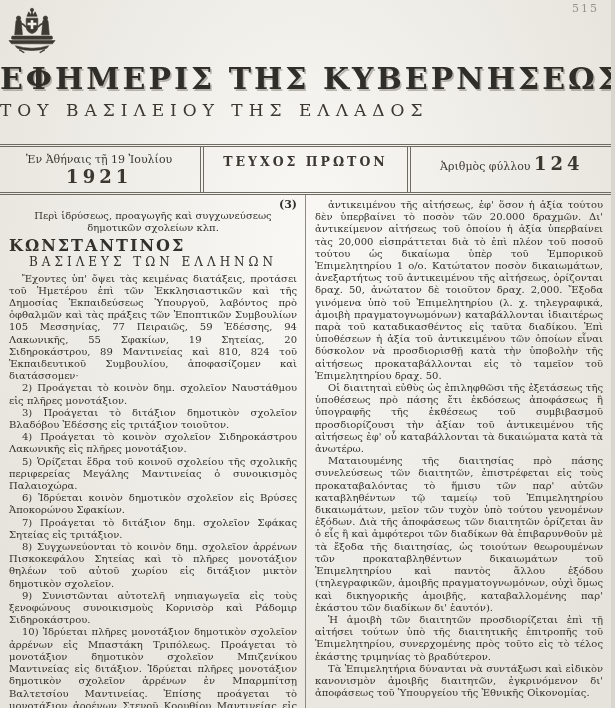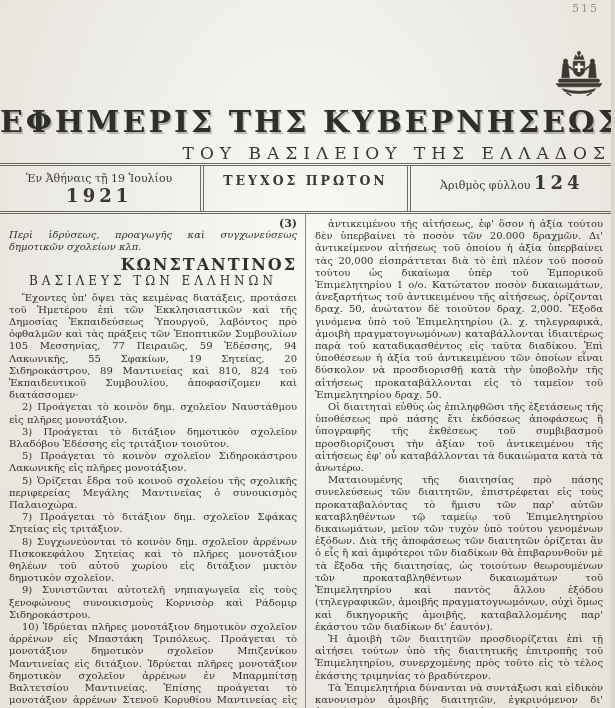--- a/index.html
+++ b/index.html
@@ -4,43 +4,43 @@
 <style>
   html,body{margin:0;padding:0;background:#d8d6cf;}
   .page{
     width:611px;height:708px;box-sizing:border-box;position:relative;
     background:#f2f0e9;
     background-image:radial-gradient(ellipse at 50% 35%, rgba(255,255,255,.55), rgba(120,115,100,.10) 85%);
     font-family:"DejaVu Serif", serif;
     color:#33312b;overflow:hidden;
   }
   .pageno{position:absolute;top:2px;right:12px;font-size:11px;color:#95938a;letter-spacing:2px;}
-  .masthead{text-align:right;padding-top:14px;margin-top:36px;}
+  .masthead{text-align:left;padding-top:7px;}
   .arms{display:inline-block;line-height:0;}
   .title{
     font-size:30px;font-weight:bold;letter-spacing:3px;line-height:1;margin-top:5px;
     color:#2f2e28;text-shadow:1.5px 1.5px 0 rgba(90,87,77,.38);
     font-family:"DejaVu Serif", serif; white-space:nowrap;
   }
   .subtitle{font-size:17px;font-weight:normal;letter-spacing:6px;margin-top:6px;color:#3a3831;white-space:nowrap;}
   .infobar{
-    margin-top:0;border-top:3px double #6e6c62;border-bottom:3px double #6e6c62;
+    margin-top:24px;border-top:3px double #6e6c62;border-bottom:3px double #6e6c62;
     display:flex;align-items:stretch;
   }
   .cell{flex:1;text-align:center;padding:6px 4px 5px;font-size:11px;color:#3a3831;}
   .cell .num{font-weight:bold;font-size:18px;letter-spacing:4px;}
   .cell.issue{font-size:12.5px;font-weight:bold;letter-spacing:3px;padding-top:7px;}
   .vsep{width:2px;border-left:1px solid #6e6c62;border-right:1px solid #6e6c62;margin:0 2px;}
   .columns{display:flex;height:568px;overflow:hidden;}
   .col{flex:1;padding:4px 8px 0 9px;overflow:hidden;}
   .col.left{border-right:1px solid #8d8b80;}
   .blk{margin:0;font-size:10px;line-height:12.2px;text-align:justify;text-indent:13px;}
   .blk.ref{text-align:right;font-weight:bold;text-indent:0;font-size:11px;line-height:11px;}
-  .blk.subject{font-style:italic;text-indent:0;margin:0 0 2px;line-height:12px;}
-  .blk.h1{text-align:right;font-weight:bold;font-size:16px;letter-spacing:2px;text-indent:0;line-height:1.15;margin:3px 0 1px;}
+  .blk.subject{text-align:center;text-indent:0;margin:0 0 2px;line-height:12px;}
+  .blk.h1{text-align:left;font-weight:bold;font-size:16px;letter-spacing:2px;text-indent:0;line-height:1.15;margin:3px 0 1px;}
   .blk.h2{text-align:center;font-size:12px;letter-spacing:4px;text-indent:0;margin:1px 0 4px;}
 </style>
 </head>
 <body>
 
 <div class="page">
 
   <div class="pageno">515</div>
 
   <div class="masthead">
@@ -85,22 +85,23 @@
 
   <div class="columns">
     <div class="col left">
         <p class="blk ref">(3)</p>
         <p class="blk subject">Περὶ ἱδρύσεως, προαγωγῆς καὶ συγχωνεύσεως δημοτικῶν σχολείων κλπ.</p>
         <p class="blk h1">ΚΩΝΣΤΑΝΤΙΝΟΣ</p>
         <p class="blk h2">ΒΑΣΙΛΕΥΣ ΤΩΝ ΕΛΛΗΝΩΝ</p>
         <p class="blk body">Ἔχοντες ὑπ' ὄψει τὰς κειμένας διατάξεις, προτάσει τοῦ Ἡμετέρου ἐπὶ τῶν Ἐκκλησιαστικῶν καὶ τῆς Δημοσίας Ἐκπαιδεύσεως Ὑπουργοῦ, λαβόντος πρὸ ὀφθαλμῶν καὶ τὰς πράξεις τῶν Ἐποπτικῶν Συμβουλίων 105 Μεσσηνίας, 77 Πειραιῶς, 59 Ἐδέσσης, 94 Λακωνικῆς, 55 Σφακίων, 19 Σητείας, 20 Σιδηροκάστρου, 89 Μαντινείας καὶ 810, 824 τοῦ Ἐκπαιδευτικοῦ Συμβουλίου, ἀποφασίζομεν καὶ διατάσσομεν·</p>
         <p class="blk body">2) Προάγεται τὸ κοινὸν δημ. σχολεῖον Ναυστάθμου εἰς πλῆρες μονοτάξιον.</p>
         <p class="blk body">3) Προάγεται τὸ διτάξιον δημοτικὸν σχολεῖον Βλαδόβου Ἐδέσσης εἰς τριτάξιον τοιοῦτον.</p>
-        <p class="blk body">5) Προάγεται τὸ κοινὸν σχολεῖον Σιδηροκάστρου Λακωνικῆς εἰς πλῆρες μονοτάξιον.</p>
+        <p class="blk body">4) Προάγεται τὸ κοινὸν σχολεῖον Σιδηροκάστρου Λακωνικῆς εἰς πλῆρες μονοτάξιον.</p>
         <p class="blk body">5) Ὁρίζεται ἕδρα τοῦ κοινοῦ σχολείου τῆς σχολικῆς περιφερείας Μεγάλης Μαντινείας ὁ συνοικισμὸς Παλαιοχώρα.</p>
+        <p class="blk body">6) Ἱδρύεται κοινὸν δημοτικὸν σχολεῖον εἰς Βρύσες Ἀποκορώνου Σφακίων.</p>
         <p class="blk body">7) Προάγεται τὸ διτάξιον δημ. σχολεῖον Σφάκας Σητείας εἰς τριτάξιον.</p>
         <p class="blk body">8) Συγχωνεύονται τὸ κοινὸν δημ. σχολεῖον ἀρρένων Πισκοκεφάλου Σητείας καὶ τὸ πλῆρες μονοτάξιον θηλέων τοῦ αὐτοῦ χωρίου εἰς διτάξιον μικτὸν δημοτικὸν σχολεῖον.</p>
         <p class="blk body">9) Συνιστῶνται αὐτοτελῆ νηπιαγωγεῖα εἰς τοὺς ξενοφώνους συνοικισμοὺς Κορνισὸρ καὶ Ράδομιρ Σιδηροκάστρου.</p>
         <p class="blk body">10) Ἱδρύεται πλῆρες μονοτάξιον δημοτικὸν σχολεῖον ἀρρένων εἰς Μπαστάκη Τριπόλεως. Προάγεται τὸ μονοτάξιον δημοτικὸν σχολεῖον Μπιζενίκου Μαντινείας εἰς διτάξιον. Ἱδρύεται πλῆρες μονοτάξιον δημοτικὸν σχολεῖον ἀρρένων ἐν Μπαρμπίτσῃ Βαλτετσίου Μαντινείας. Ἐπίσης προάγεται τὸ μονοτάξιον ἀρρένων Στενοῦ Κορυθίου Μαντινείας εἰς διτάξιον τοιοῦτον.</p>
         <p class="blk body">Εἰς τὸν αὐτὸν Ἡμέτερον ἐπὶ τῶν Ἐκκλησιαστικῶν καὶ τῆς Δημοσίας Ἐκπαιδεύσεως Ὑπουργὸν ἀνατίθεμεν τὴν δημοσίευσιν καὶ ἐκτέλεσιν τοῦ παρόντος διατάγματος.</p>
       </div>
     <div class="col right">
       <div>
           <p class="blk body noindent">ἀντικειμένου τῆς αἰτήσεως, ἐφ' ὅσον ἡ ἀξία τούτου δὲν ὑπερβαίνει τὸ ποσὸν τῶν 20.000 δραχμῶν. Δι' ἀντικείμενον αἰτήσεως τοῦ ὁποίου ἡ ἀξία ὑπερβαίνει τὰς 20,000 εἰσπράττεται διὰ τὸ ἐπὶ πλέον τοῦ ποσοῦ τούτου ὡς δικαίωμα ὑπὲρ τοῦ Ἐμπορικοῦ Ἐπιμελητηρίου 1 ο/ο. Κατώτατον ποσὸν δικαιωμάτων, ἀνεξαρτήτως τοῦ ἀντικειμένου τῆς αἰτήσεως, ὁρίζονται δραχ. 50, ἀνώτατον δὲ τοιοῦτον δραχ. 2,000. Ἔξοδα γινόμενα ὑπὸ τοῦ Ἐπιμελητηρίου (λ. χ. τηλεγραφικά, ἀμοιβὴ πραγματογνωμόνων) καταβάλλονται ἰδιαιτέρως παρὰ τοῦ καταδικασθέντος εἰς ταῦτα διαδίκου. Ἐπὶ ὑποθέσεων ἡ ἀξία τοῦ ἀντικειμένου τῶν ὁποίων εἶναι δύσκολον νὰ προσδιορισθῇ κατὰ τὴν ὑποβολὴν τῆς αἰτήσεως προκαταβάλλονται εἰς τὸ ταμεῖον τοῦ Ἐπιμελητηρίου δραχ. 50.</p>
           <p class="blk body">Οἱ διαιτηταὶ εὐθὺς ὡς ἐπιληφθῶσι τῆς ἐξετάσεως τῆς ὑποθέσεως πρὸ πάσης ἔτι ἐκδόσεως ἀποφάσεως ἢ ὑπογραφῆς τῆς ἐκθέσεως τοῦ συμβιβασμοῦ προσδιορίζουσι τὴν ἀξίαν τοῦ ἀντικειμένου τῆς αἰτήσεως ἐφ' οὗ καταβάλλονται τὰ δικαιώματα κατὰ τὰ ἀνωτέρω.</p>

